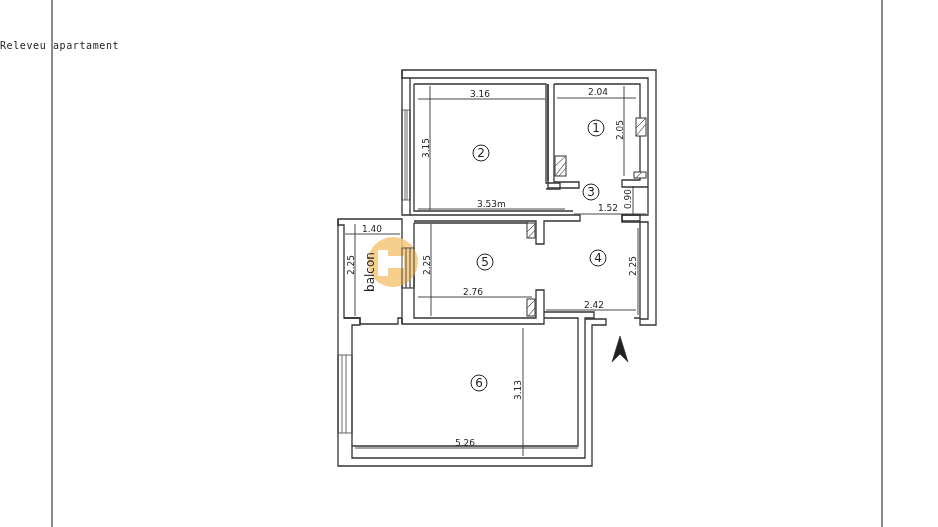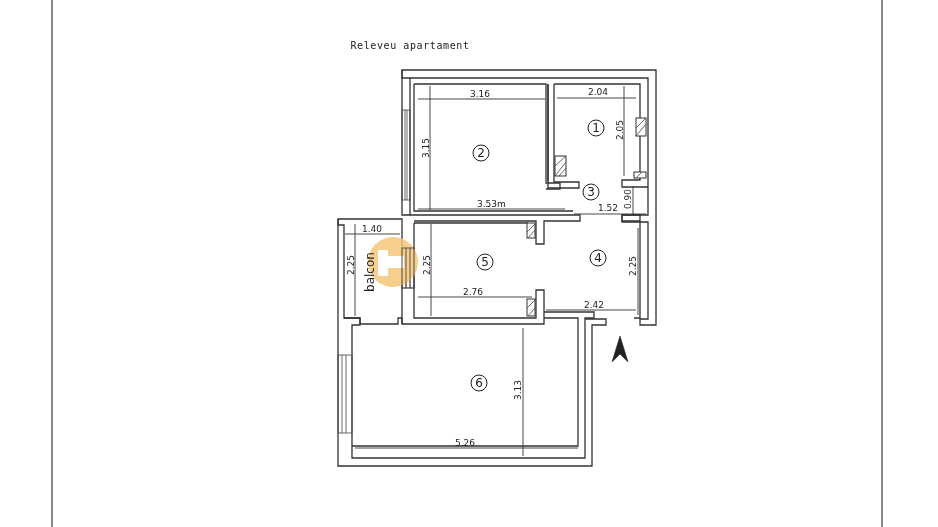--- a/index.html
+++ b/index.html
@@ -1,19 +1,19 @@
 <!DOCTYPE html>
 <html><head>
   <meta charset="utf-8">
   <style>
     html, body { margin: 0; padding: 0; background: #ffffff; }
     body { width: 938px; height: 527px; position: relative; overflow: hidden; font-family: "DejaVu Sans", sans-serif; }
     .page-border-left { position: absolute; left: 51px; top: 0; width: 2px; height: 527px; background: #8a8a8a; }
     .page-border-right { position: absolute; left: 881px; top: 0; width: 2px; height: 527px; background: #8a8a8a; }
-    .title { position: absolute; left: 0; width: 820px; top: 40px; text-align: center; font-size: 10px; letter-spacing: 0.6px; color: #222; font-family: "DejaVu Sans Mono", monospace; }
+    .title { position: absolute; left: 0; width: 820px; top: 40px; text-align: left; font-size: 10px; letter-spacing: 0.6px; color: #222; font-family: "DejaVu Sans Mono", monospace; }
     svg { position: absolute; left: 0; top: 0; }
     .wall { fill: none; stroke: #333; stroke-width: 1.3; }
     .dim { stroke: #333; stroke-width: 0.9; fill: none; }
     .dimtxt { font-family: "DejaVu Sans", sans-serif; font-size: 9px; fill: #222; }
     .roomnum { font-family: "DejaVu Sans", sans-serif; font-size: 12px; fill: #222; }
     .circle { fill: none; stroke: #222; stroke-width: 1; }
     .hatch { fill: #fff; stroke: #333; stroke-width: 1; }
     .win { stroke: #444; stroke-width: 0.8; fill: none; }
   </style>
 </head>

